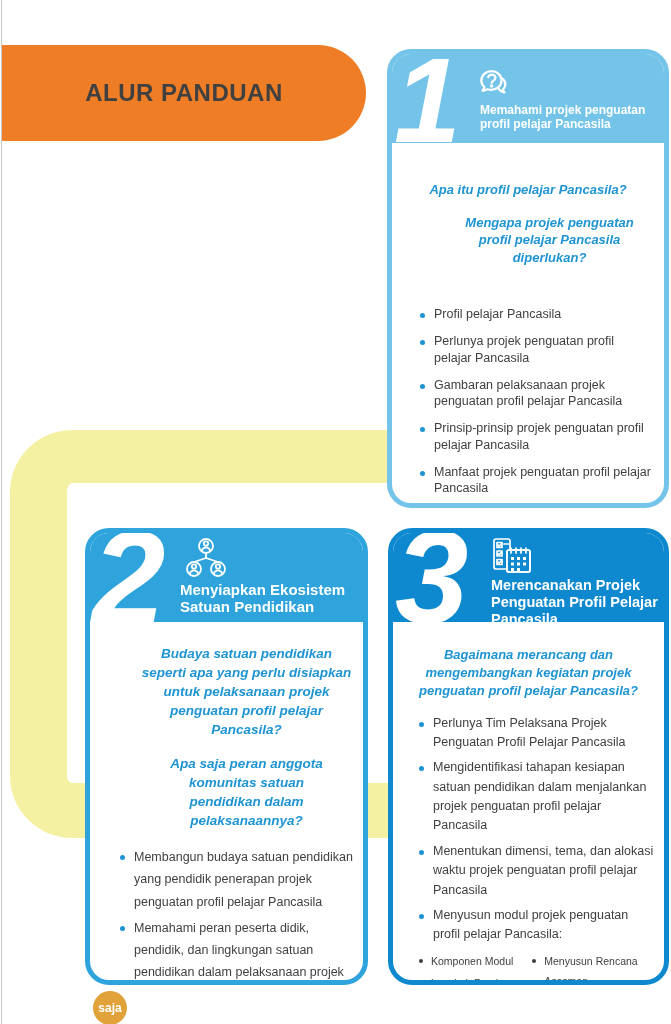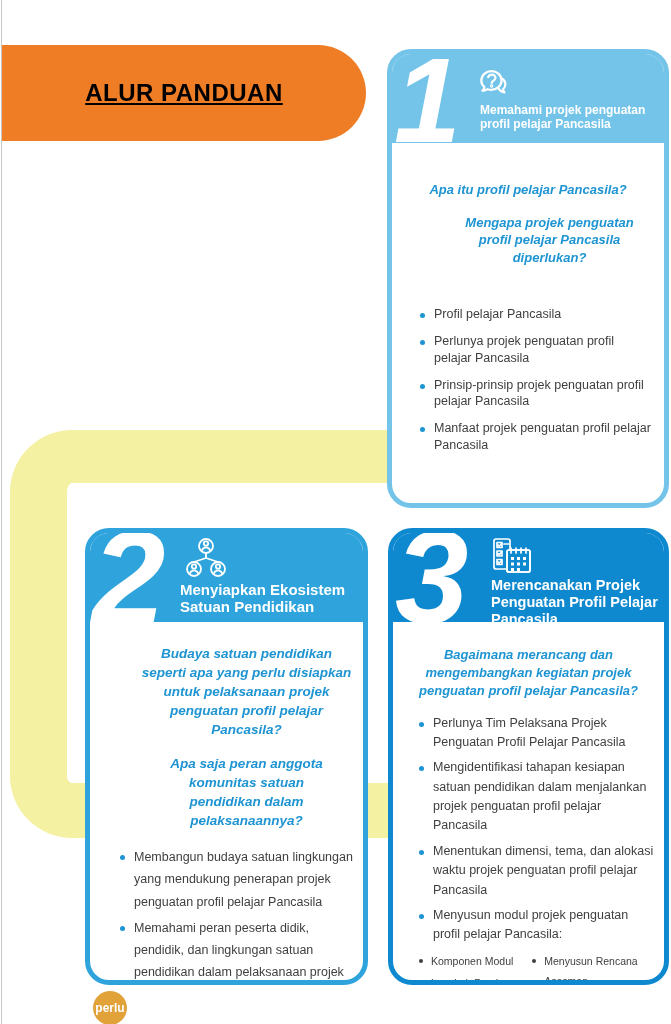--- a/index.html
+++ b/index.html
@@ -8,21 +8,21 @@
     background:#ffffff;font-family:"Liberation Sans",sans-serif;
   }
   .page::before{content:"";position:absolute;left:1px;top:0;bottom:0;width:1px;background:#c9c9c9;}
 
   
   .banner{
     position:absolute;left:2px;top:45px;width:364px;height:96px;
     background:#ee7d26;border-radius:0 48px 48px 0;
     display:flex;align-items:center;justify-content:center;z-index:3;
   }
-  .banner-label{color:#000000;font-size:24px;font-weight:bold;letter-spacing:.5px;text-decoration:underline;}
+  .banner-label{color:#404040;font-size:24px;font-weight:bold;letter-spacing:.5px;}
 
   
   .connector{
     position:absolute;left:10px;top:430px;width:392px;height:408px;
     box-sizing:border-box;border:0 solid #f5f1a3;
     border-top-width:53px;border-left-width:57px;border-bottom-width:55px;
     border-radius:62px 0 0 62px;z-index:1;
   }
 
   
@@ -119,20 +119,24 @@
     <p class="question q1">Apa itu profil pelajar Pancasila?</p>
     <p class="question q2">Mengapa projek penguatan profil pelajar Pancasila diperlukan?</p>
     <ul class="bullets">
         <li>
           <span class="b-dot"></span>
           <span class="b-txt">Profil pelajar Pancasila</span>
         </li>
         <li>
           <span class="b-dot"></span>
           <span class="b-txt">Perlunya projek penguatan profil pelajar Pancasila</span>
+        </li>
+        <li>
+          <span class="b-dot"></span>
+          <span class="b-txt">Gambaran pelaksanaan projek penguatan profil pelajar Pancasila</span>
         </li>
         <li>
           <span class="b-dot"></span>
           <span class="b-txt">Prinsip-prinsip projek penguatan profil pelajar Pancasila</span>
         </li>
         <li>
           <span class="b-dot"></span>
           <span class="b-txt">Manfaat projek penguatan profil pelajar Pancasila</span>
         </li>
       </ul>
@@ -157,21 +161,21 @@
           <path d="M30.8 36.5c.8-2 2.4-3.2 4.2-3.2s3.4 1.2 4.2 3.2"></path>
         </svg>
       </span>
       <span class="card-title">Menyiapkan Ekosistem Satuan Pendidikan</span>
     </div>
     <p class="question q1">Budaya satuan pendidikan seperti apa yang perlu disiapkan untuk pelaksanaan projek penguatan profil pelajar Pancasila?</p>
     <p class="question q2">Apa saja peran anggota komunitas satuan pendidikan dalam pelaksanaannya?</p>
     <ul class="bullets">
         <li>
           <span class="b-dot"></span>
-          <span class="b-txt">Membangun budaya satuan lingkungan yang mendukung penerapan projek penguatan profil pelajar Pancasila</span>
+          <span class="b-txt">Membangun budaya satuan pendidikan yang pendidik penerapan projek penguatan profil pelajar Pancasila</span>
         </li>
         <li>
           <span class="b-dot"></span>
           <span class="b-txt">Memahami peran peserta didik, pendidik, dan lingkungan satuan pendidikan dalam pelaksanaan projek penguatan profil pelajar Pancasila</span>
         </li>
         <li>
           <span class="b-dot"></span>
           <span class="b-txt">Mendorong penguatan kapasitas pendidik dalam pelaksanaan projek penguatan profil pelajar Pancasila</span>
         </li>
       </ul>
@@ -241,16 +245,16 @@
       <ul class="bullets sub sub-right">
           <li>
             <span class="b-dot"></span>
             <span class="b-txt">Menyusun Rencana Asesmen</span>
           </li>
         </ul>
     </div>
   </div>
 
   <div class="page-number">
-    <span>perlu</span>
+    <span>saja</span>
   </div>
 
 </div>
 
 </body></html>

